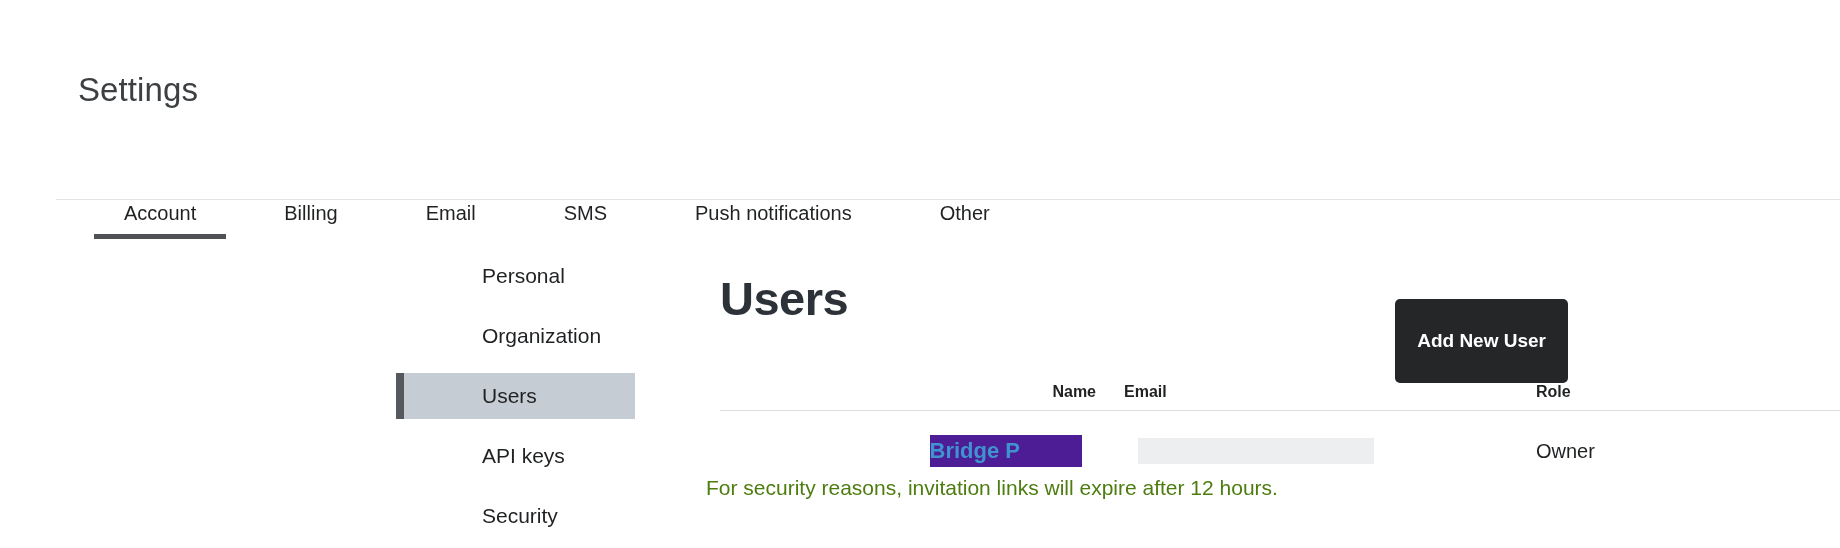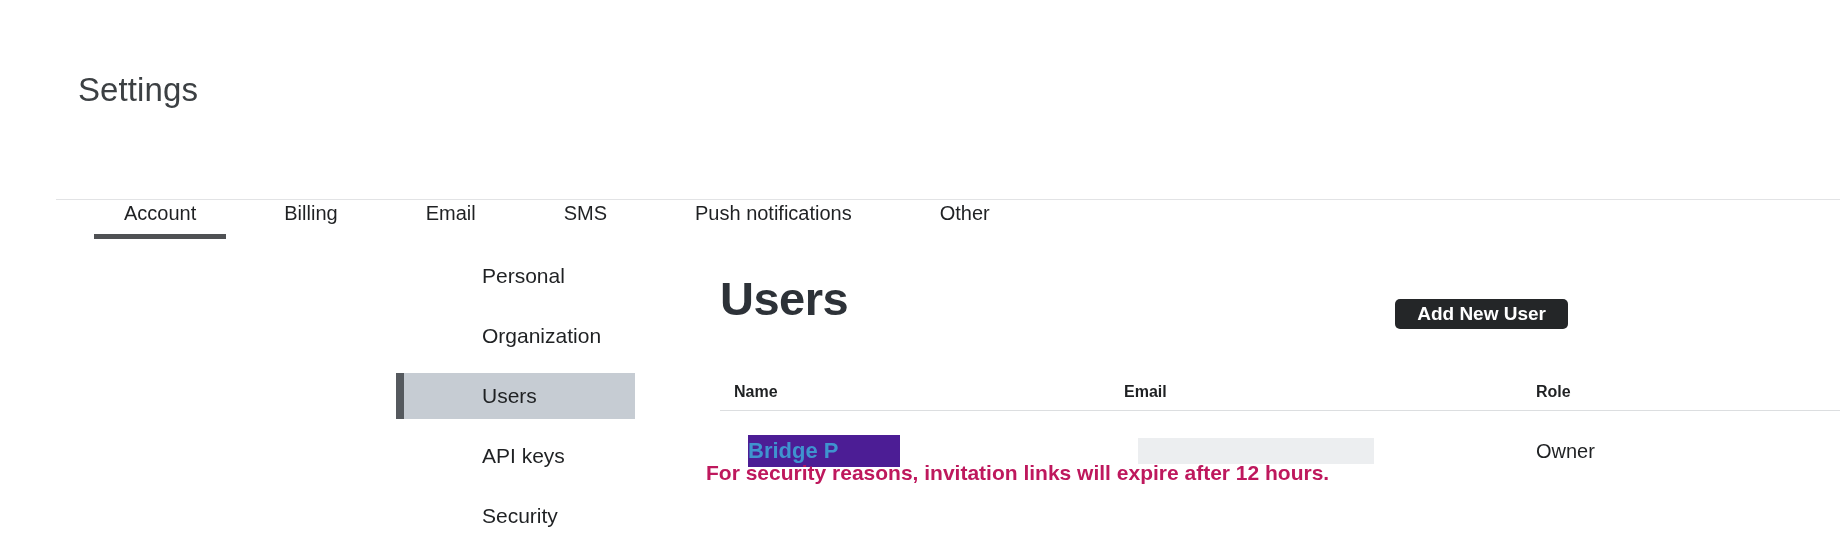--- a/index.html
+++ b/index.html
@@ -155,21 +155,21 @@
     right: 292px;
     top: 56px;
     background: #242628;
     color: #ffffff;
     border: none;
     border-radius: 5px;
     font-family: "Liberation Sans", sans-serif;
     font-size: 19px;
     font-weight: 700;
     line-height: 22px;
-    padding: 4px 22px;
+    padding: 31px 22px;
     cursor: pointer;
     white-space: nowrap;
   }
 
   
   .table {
     position: absolute;
     left: 0;
     top: 130px;
     width: 1196px;
@@ -183,21 +183,21 @@
 
   .table-head {
     height: 38px;
     border-bottom: 1px solid #dcdee0;
   }
 
   .table-body-row {
     height: 52px;
   }
 
-  .col-name  { width: 362px; flex: 0 0 362px; }
+  .col-name  { width: 362px; flex: 0 0 362px; text-align: right; }
   .col-email { width: 384px; flex: 0 0 384px; }
   .col-role  { width: 450px; flex: 0 0 450px; }
 
   .th {
     font-size: 16px;
     line-height: 20px;
     font-weight: 700;
     color: #1f2123;
     white-space: nowrap;
   }
@@ -228,25 +228,25 @@
     line-height: 26px;
     color: #1f2123;
     font-weight: 400;
     white-space: nowrap;
   }
 
   
   .footnote {
     position: absolute;
     left: 0;
-    top: 230px;
+    top: 245px;
     font-size: 21px;
     line-height: 28px;
-    color: #be185d;
-    font-weight: 700;
+    color: #4d7c0f;
+    font-weight: 400;
     white-space: nowrap;
   }
 </style>
 </head>
 <body>
 
 <div class="page">
 
   <h1 class="page-title">Settings</h1>
 

